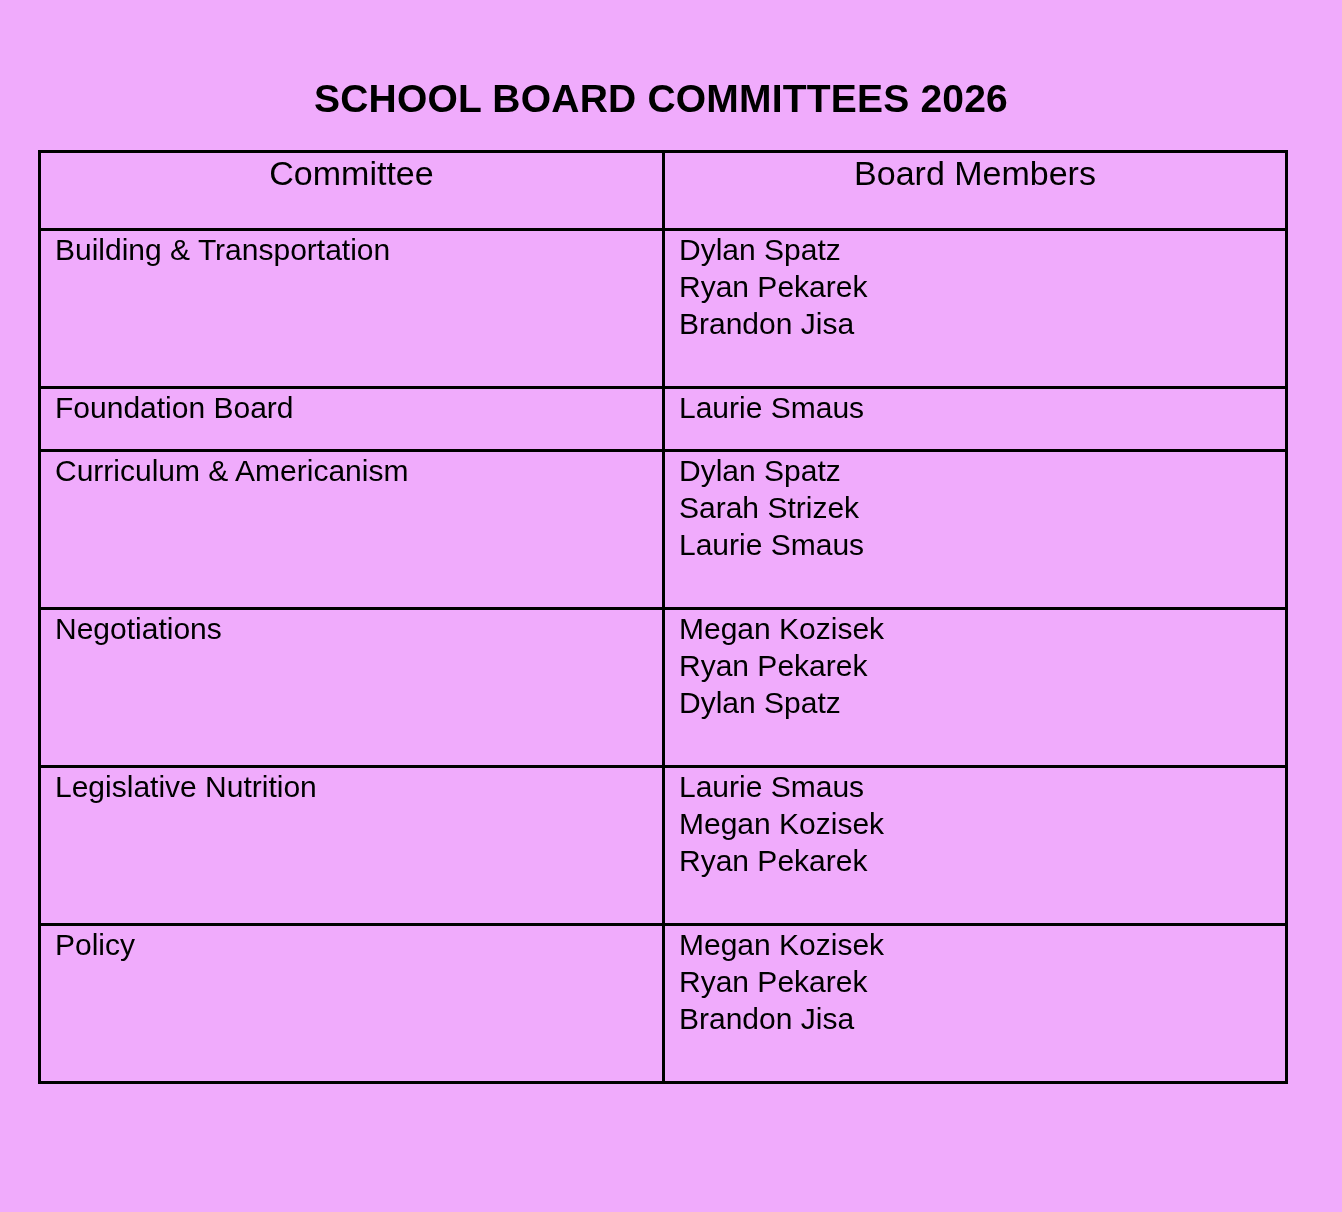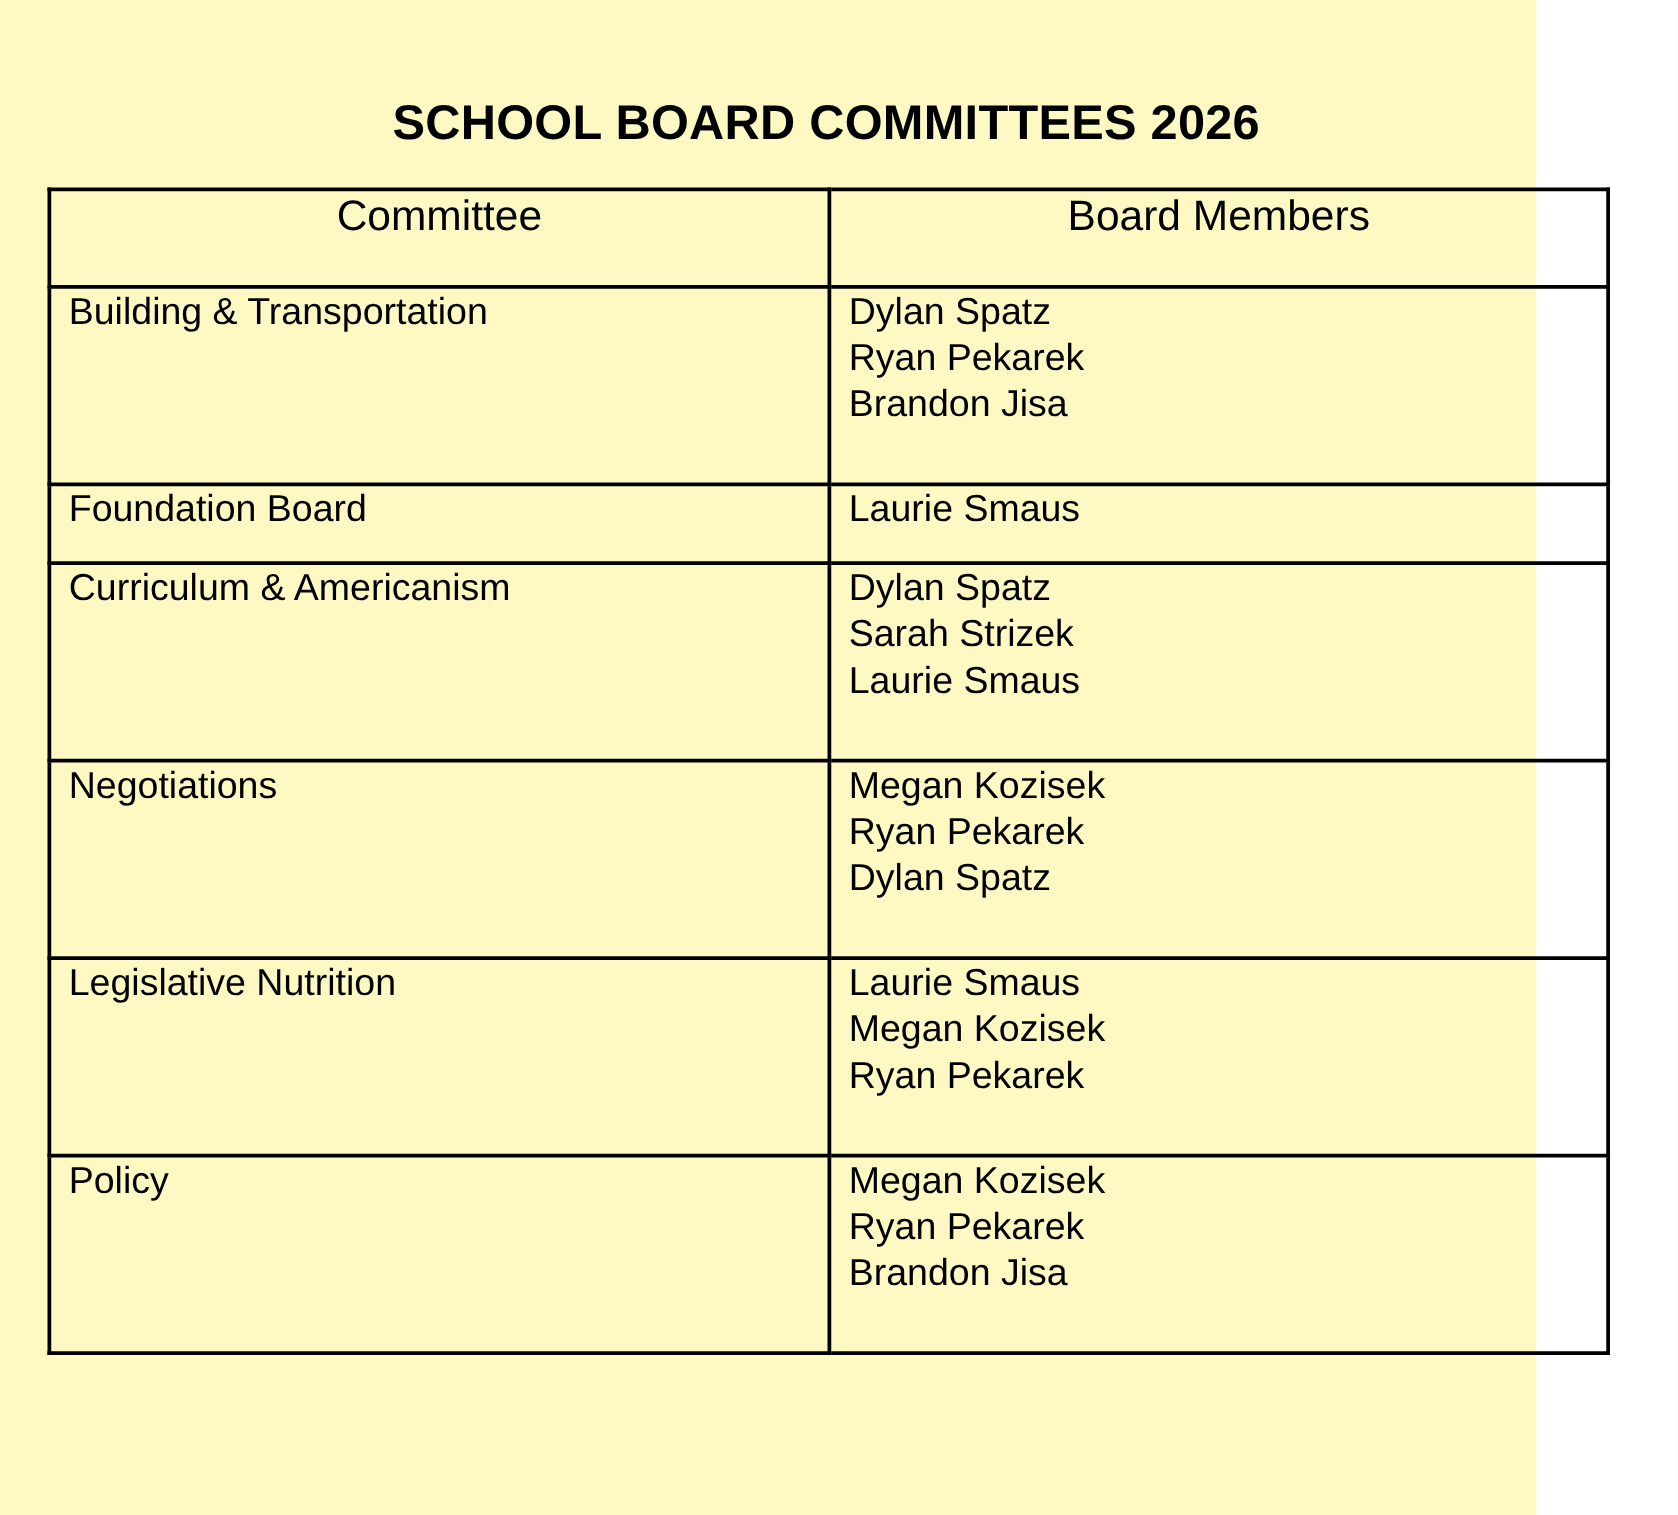--- a/index.html
+++ b/index.html
@@ -11,23 +11,23 @@
     width: 1342px;
     height: 1212px;
     font-family: "Liberation Sans", sans-serif;
     color: #000000;
     -webkit-font-smoothing: antialiased;
     overflow: hidden;
   }
 
   .page {
     position: relative;
-    width: 1229px;
+    width: 1342px;
     height: 1212px;
-    background: #fef9c3;
+    background: #f0abfc;
   }
 
   
   .doc-title {
     position: absolute;
     left: 0;
     top: 50px;
     width: 1322px;
     text-align: center;
     font-size: 39px;

